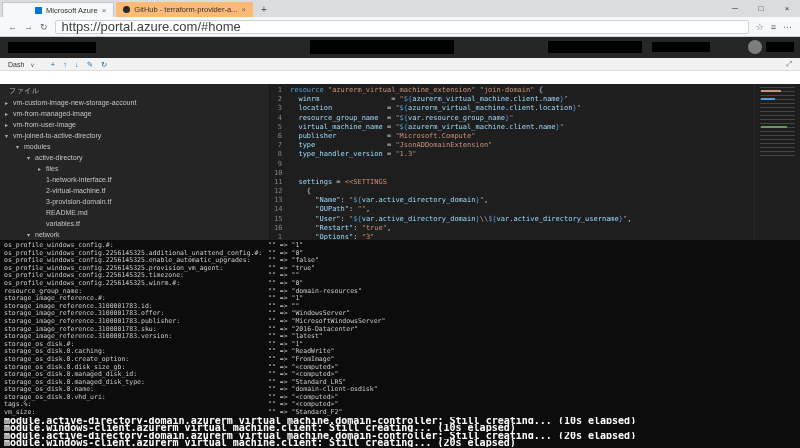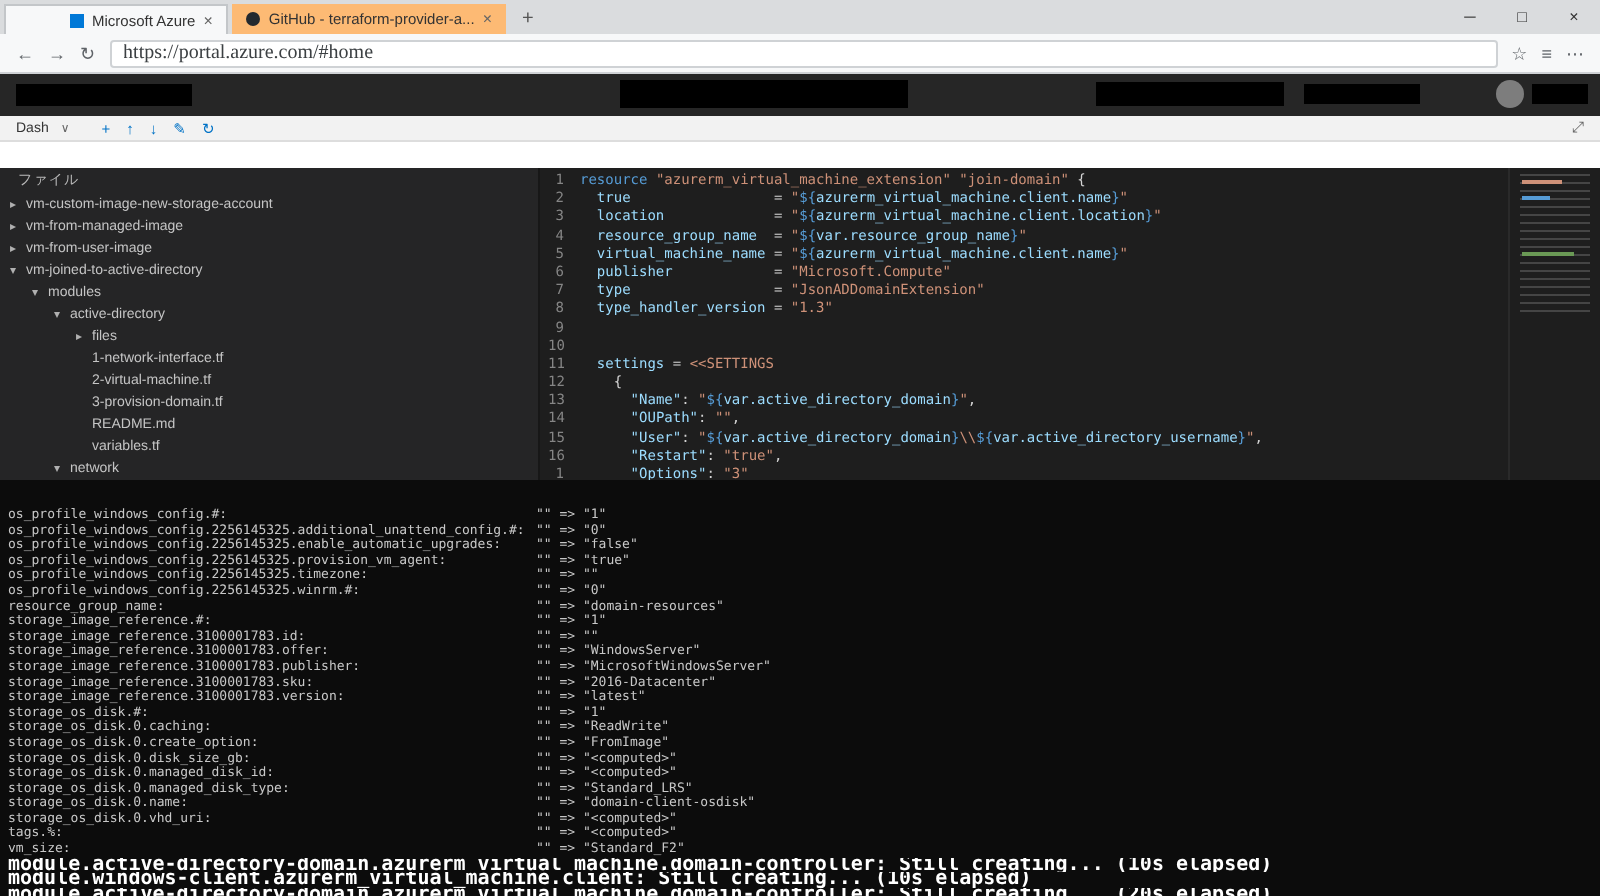--- a/index.html
+++ b/index.html
@@ -34,21 +34,21 @@
   .addressbar {
     position:absolute; top:17px; left:0; right:0; height:20px;
     background:#f7f8f9; border-bottom:1px solid #cfd2d5;
     display:flex; align-items:center; gap:7px; padding:0 8px;
   }
   .nav-icon { color:#5f6368; font-size:9px; line-height:20px; }
   .url-box {
     flex:1; height:14px; background:#ffffff; border:1px solid #cfd2d5;
     border-radius:2px; display:flex; align-items:center; padding:0 6px;
   }
-  .url-text { font-size:10px; color:#3c4043; white-space:nowrap; overflow:hidden;font-family:Liberation Serif, serif; }
+  .url-text { font-size:13px; color:#3c4043; white-space:nowrap; overflow:hidden; }
 
   
   .az-header { position:absolute; top:37px; left:0; right:0; height:21px; background:#262626; }
   .redact { position:absolute; background:#000; }
   .avatar { position:absolute; width:14px; height:14px; border-radius:50%; background:#7d7d7d; }
 
   .az-toolbar {
     position:absolute; top:58px; left:0; right:0; height:13px;
     background:#f2f2f2; border-bottom:1px solid #ddd;
     display:flex; align-items:center; gap:6px; padding:0 8px;
@@ -96,21 +96,21 @@
   }
   .minimap-inner {
     margin:3px 5px; height:72px;
     background:repeating-linear-gradient(to bottom, rgba(170,170,170,.28) 0 1px, transparent 1px 4px);
   }
   .mm-mark { position:absolute; height:2px; }
 
   
   .terminal {
     position:absolute; top:240px; left:0; right:0; bottom:0;
-    background:#0c0c0c; padding:14px 4px;
+    background:#0c0c0c; padding:2px 4px;
     font-family:"DejaVu Sans Mono", monospace; color:#c8c8c8; overflow:hidden;
   }
   .t-line {
     display:grid; grid-template-columns:264px 1fr;
     height:7.6px; line-height:7.6px; font-size:6.5px; white-space:pre; overflow:hidden;
   }
   .t-status {
     height:7.6px; line-height:7.6px; font-size:10px; font-weight:bold;
     color:#ffffff; white-space:pre; overflow:hidden;
   }
@@ -189,21 +189,21 @@
           <div class="tree-row" style="padding-left: 38px;"><span class="twisty"></span><span>2-virtual-machine.tf</span></div>
           <div class="tree-row" style="padding-left: 38px;"><span class="twisty"></span><span>3-provision-domain.tf</span></div>
           <div class="tree-row" style="padding-left: 38px;"><span class="twisty"></span><span>README.md</span></div>
           <div class="tree-row" style="padding-left: 38px;"><span class="twisty"></span><span>variables.tf</span></div>
           <div class="tree-row" style="padding-left: 27px;"><span class="twisty">▾</span><span>network</span></div>
         </div>
     </div>
     <div class="code-area">
       <div>
           <div class="code-line"><span class="lnum">1</span><span class="kw">resource</span><span class="pl"> </span><span class="str">"azurerm_virtual_machine_extension"</span><span class="pl"> </span><span class="str">"join-domain"</span><span class="pl"> {</span></div>
-          <div class="code-line"><span class="lnum">2</span><span class="prop">  true</span><span class="pl">                 </span><span class="op">= </span><span class="str">"</span><span class="interp">${</span><span class="var">azurerm_virtual_machine.client.name</span><span class="interp">}</span><span class="str">"</span></div>
+          <div class="code-line"><span class="lnum">2</span><span class="prop">  winrm</span><span class="pl">                 </span><span class="op">= </span><span class="str">"</span><span class="interp">${</span><span class="var">azurerm_virtual_machine.client.name</span><span class="interp">}</span><span class="str">"</span></div>
           <div class="code-line"><span class="lnum">3</span><span class="prop">  location</span><span class="pl">             </span><span class="op">= </span><span class="str">"</span><span class="interp">${</span><span class="var">azurerm_virtual_machine.client.location</span><span class="interp">}</span><span class="str">"</span></div>
           <div class="code-line"><span class="lnum">4</span><span class="prop">  resource_group_name</span><span class="pl">  </span><span class="op">= </span><span class="str">"</span><span class="interp">${</span><span class="var">var.resource_group_name</span><span class="interp">}</span><span class="str">"</span></div>
           <div class="code-line"><span class="lnum">5</span><span class="prop">  virtual_machine_name</span><span class="pl"> </span><span class="op">= </span><span class="str">"</span><span class="interp">${</span><span class="var">azurerm_virtual_machine.client.name</span><span class="interp">}</span><span class="str">"</span></div>
           <div class="code-line"><span class="lnum">6</span><span class="prop">  publisher</span><span class="pl">            </span><span class="op">= </span><span class="str">"Microsoft.Compute"</span></div>
           <div class="code-line"><span class="lnum">7</span><span class="prop">  type</span><span class="pl">                 </span><span class="op">= </span><span class="str">"JsonADDomainExtension"</span></div>
           <div class="code-line"><span class="lnum">8</span><span class="prop">  type_handler_version</span><span class="pl"> </span><span class="op">= </span><span class="str">"1.3"</span></div>
           <div class="code-line"><span class="lnum">9</span><span class="pl"></span></div>
           <div class="code-line"><span class="lnum">10</span></div>
           <div class="code-line"><span class="lnum">11</span><span class="prop">  settings</span><span class="op"> = </span><span class="str">&lt;&lt;SETTINGS</span></div>
           <div class="code-line"><span class="lnum">12</span><span class="pl">    {</span></div>

